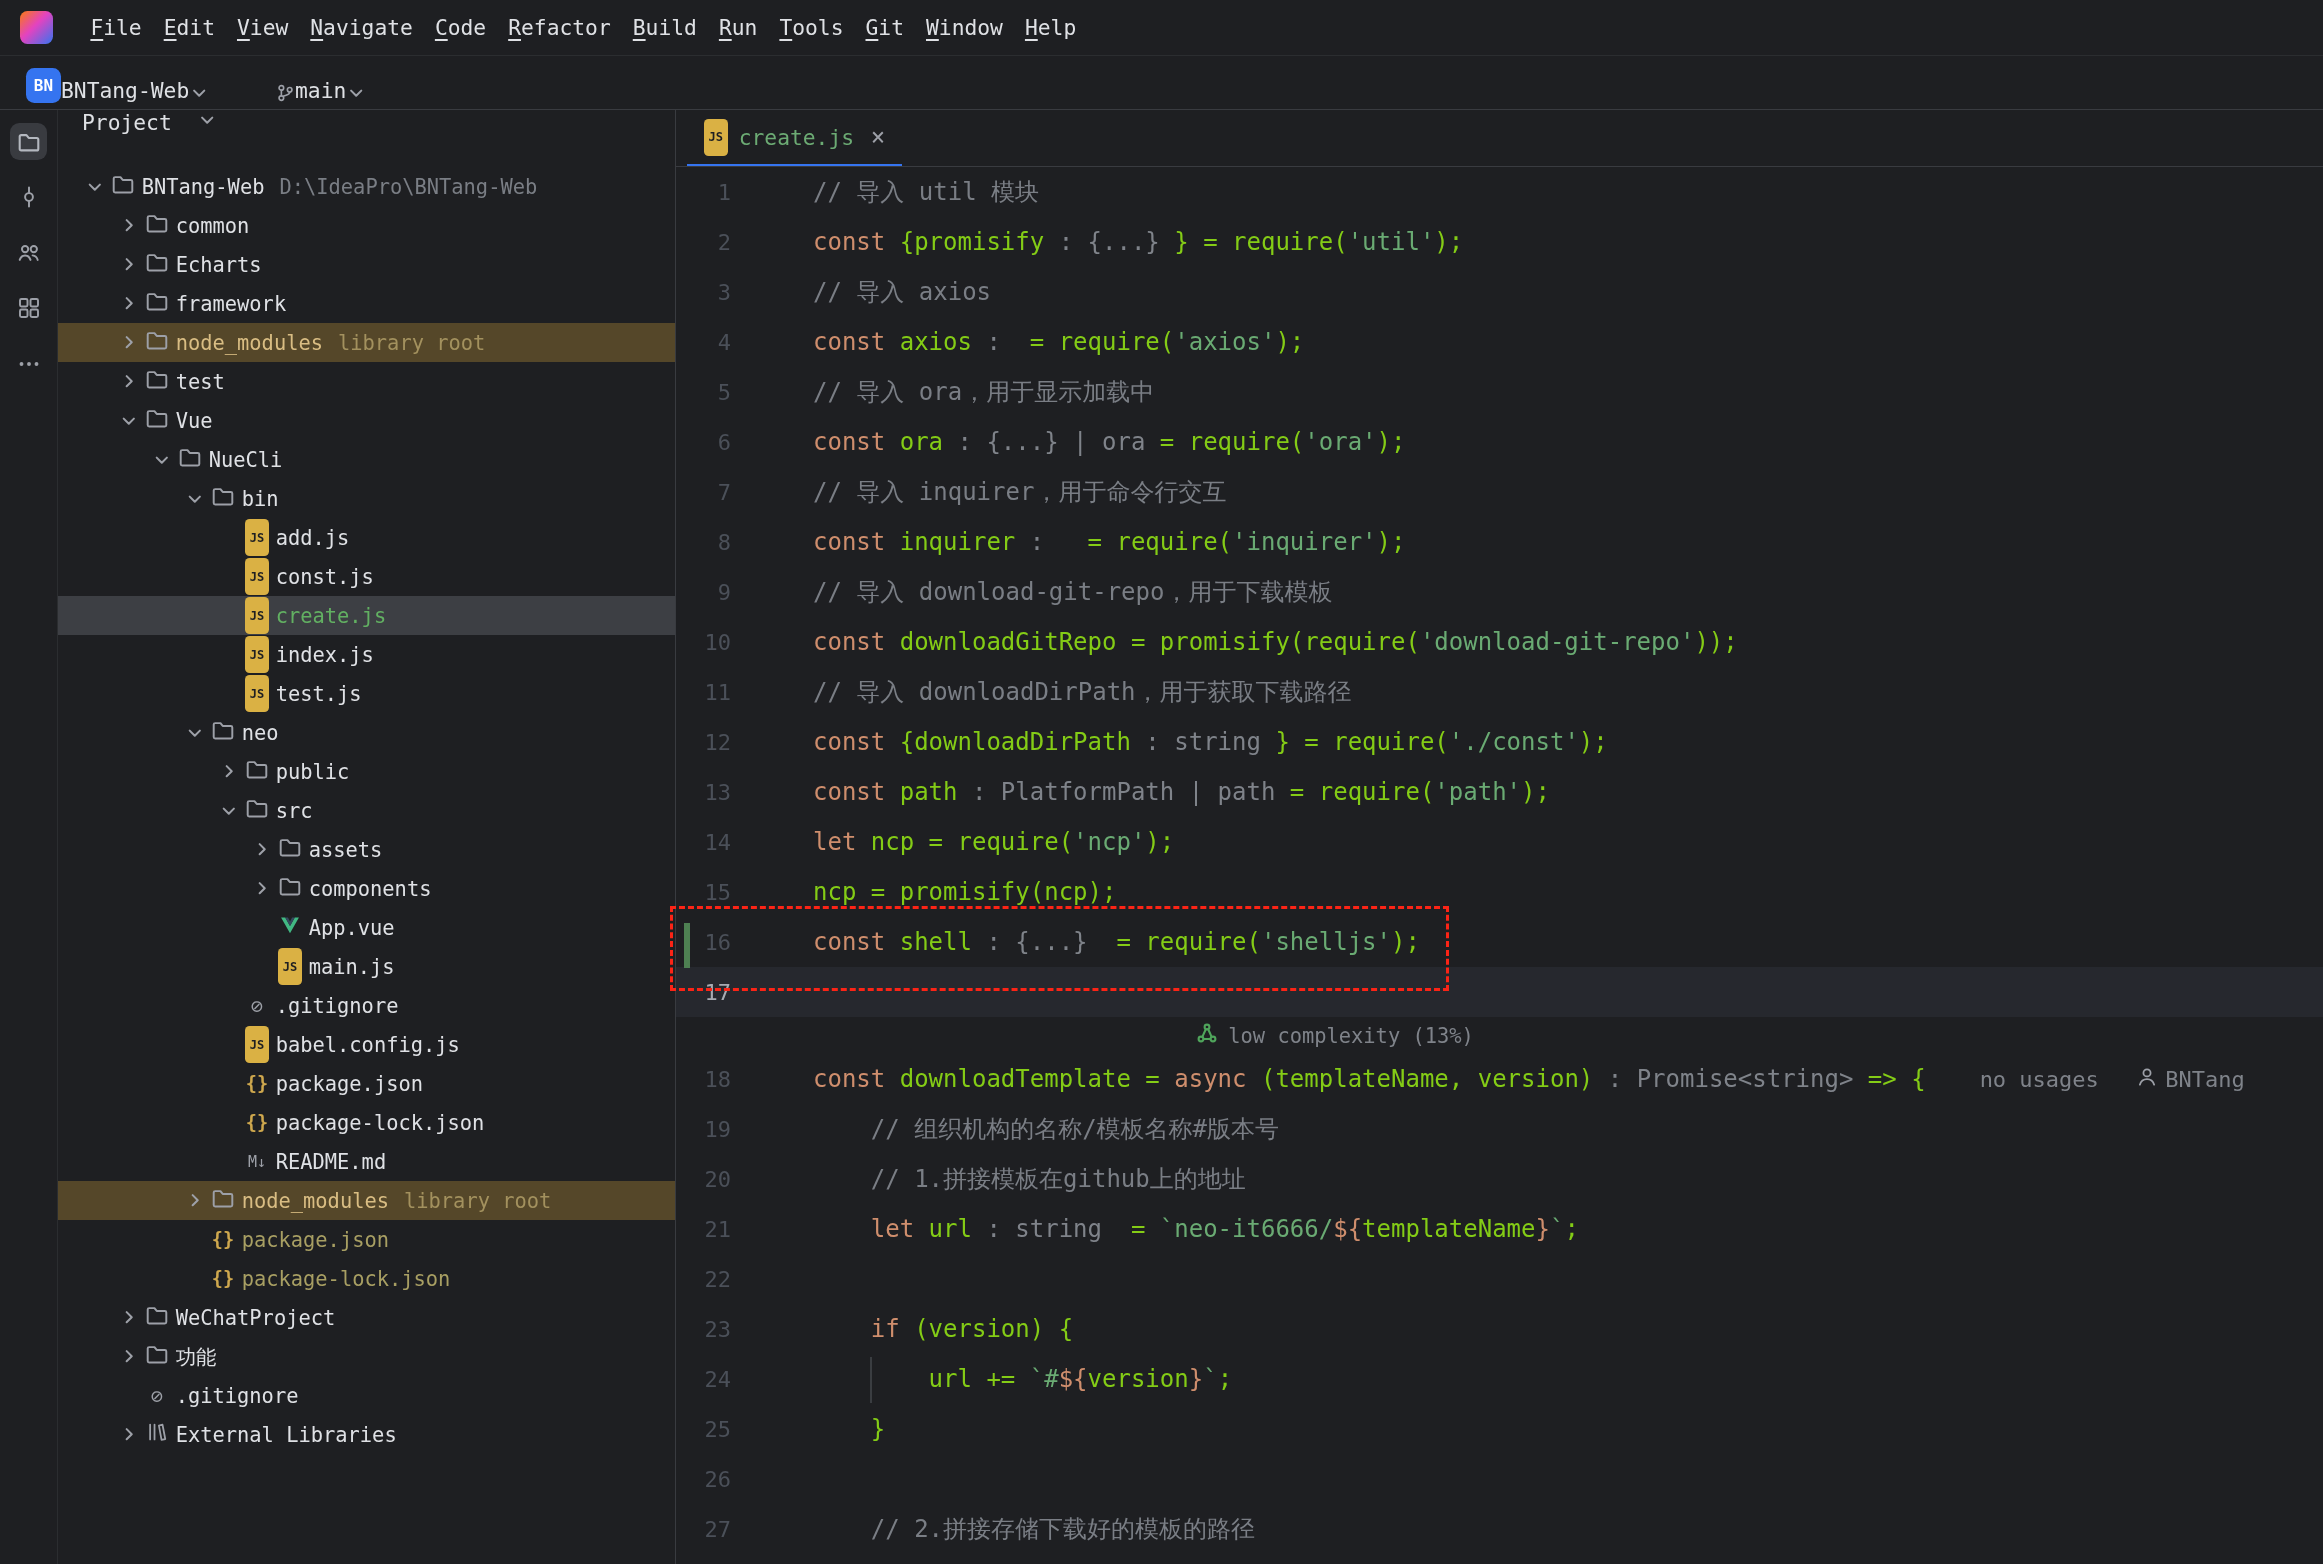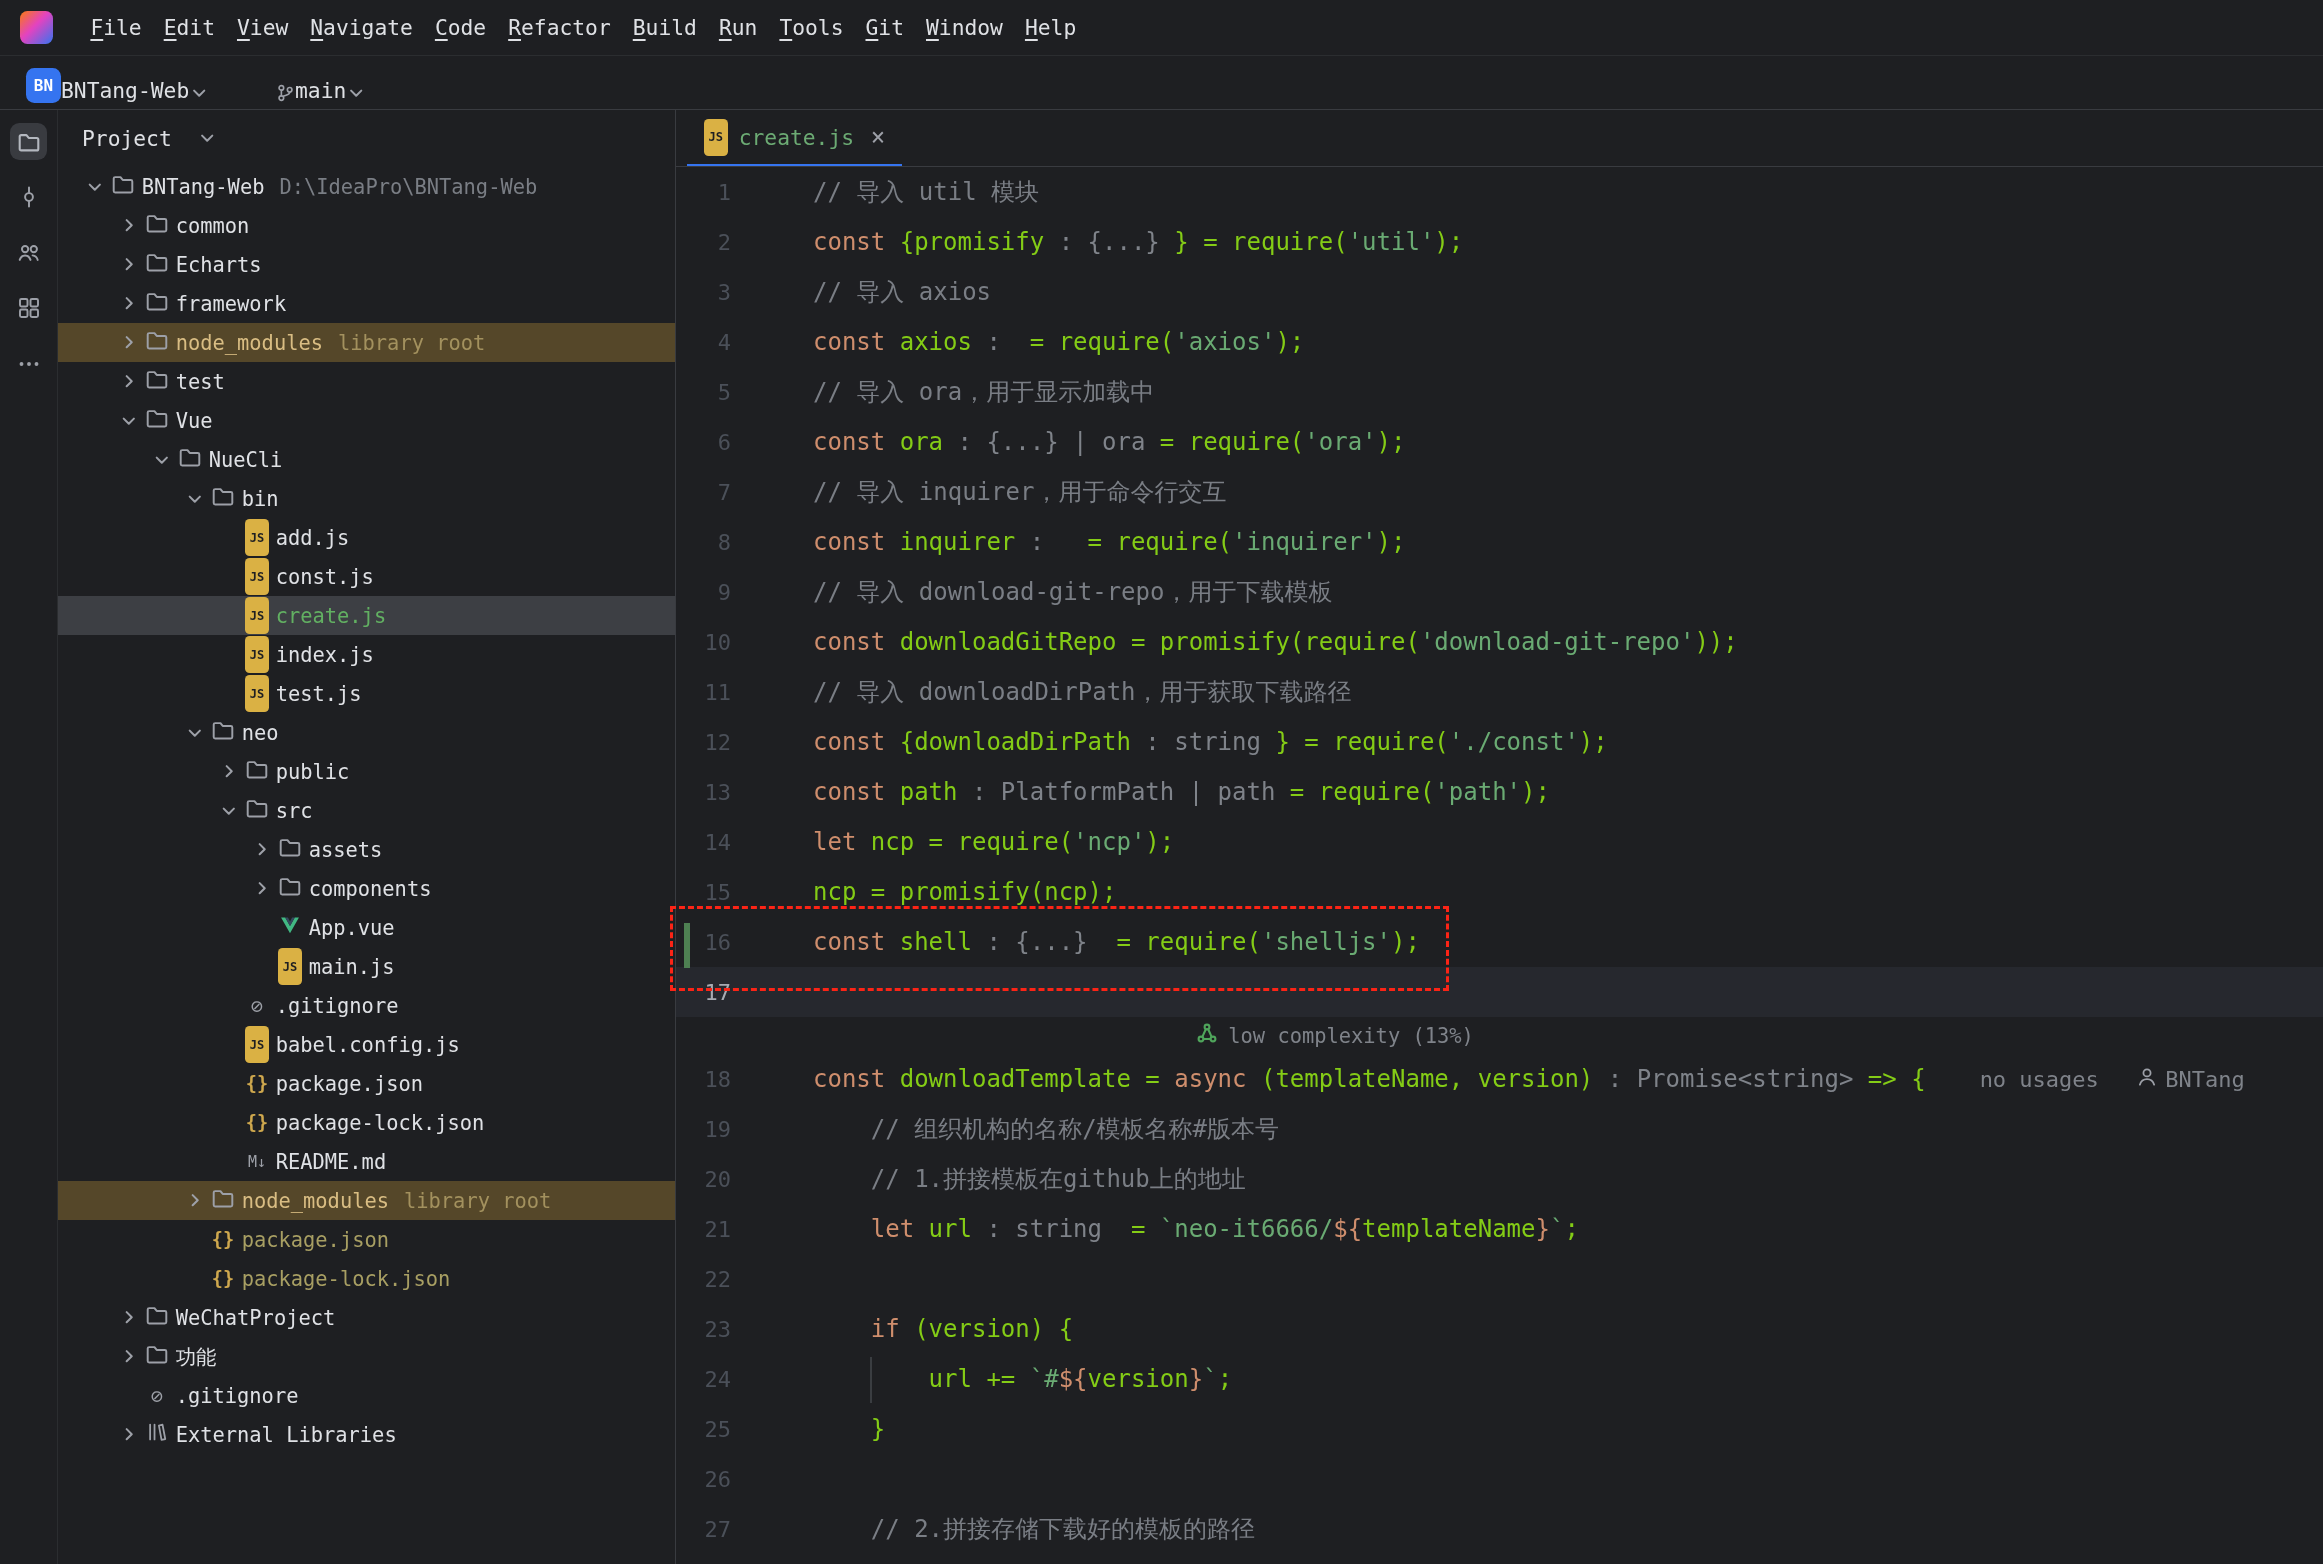--- a/index.html
+++ b/index.html
@@ -24,21 +24,21 @@
   .rot90{transform:rotate(90deg)}
 
   
   .main{display:flex;height:1455px}
   .activity{width:58px;flex:none;border-right:0.9px solid #2b2d30;display:flex;flex-direction:column;align-items:center;
             padding-top:13px;gap:18.6px}
   .act-icon{width:37px;height:37px;border-radius:9.3px;display:flex;align-items:center;justify-content:center}
   .act-icon.active{background:#393b40}
 
   .project-panel{width:618px;flex:none;border-right:0.9px solid #393b40;display:flex;flex-direction:column;background:#1e1f22}
-  .panel-header{height:57px;display:flex;align-items:center;padding-left:24px;font-size:21.3px;gap:25px;flex:none}
+  .panel-header{height:57px;display:flex;align-items:flex-start;padding-left:24px;font-size:21.3px;gap:25px;flex:none}
   .tree{flex:1;overflow:hidden}
   .tree-row{height:39px;display:flex;align-items:center;font-size:20.4px;white-space:pre;color:#dfe1e5}
   .tree-row .tchev{width:26px;height:26px;display:inline-flex;align-items:center;justify-content:center;flex:none}
   .tree-row .ticon{width:30px;height:26px;display:inline-flex;align-items:center;justify-content:center;flex:none}
   .tree-row .tlabel{margin-left:3.7px}
   .tree-row .tsuffix{margin-left:15px;color:#7a7e85}
   .tree-row.library{background:#554729}
   .tree-row.library .tlabel{color:#d9bd83}
   .tree-row.library .tsuffix{color:#a3915e}
   .tree-row.selected{background:#3d3f44}

